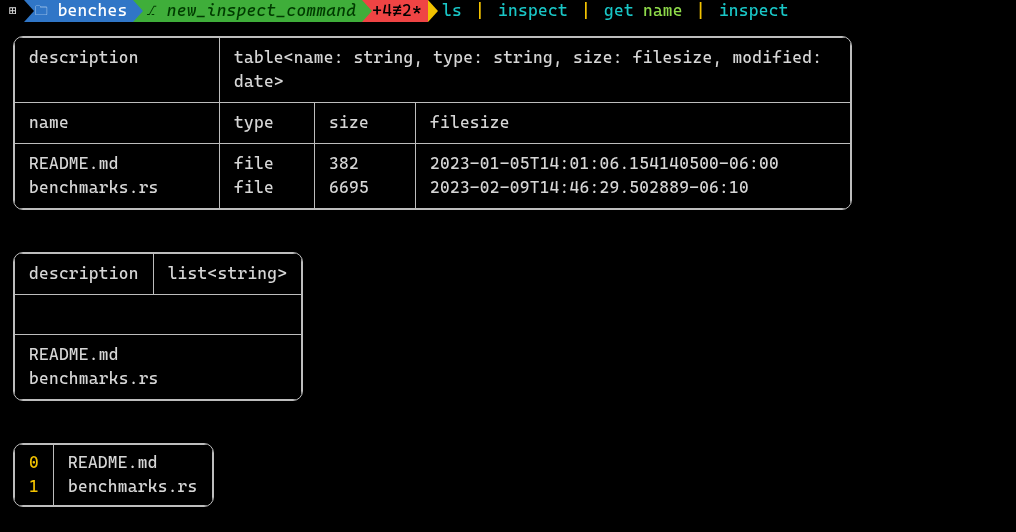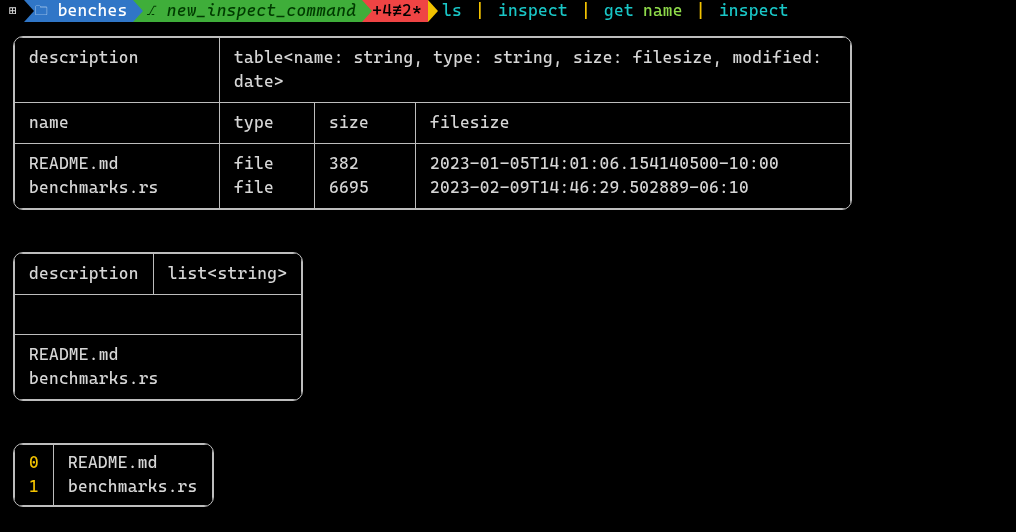--- a/index.html
+++ b/index.html
@@ -140,21 +140,21 @@
     <tr>
       <td style="width:205px">name</td>
       <td style="width:95px">type</td>
       <td style="width:101px">size</td>
       <td style="width:435px">filesize</td>
     </tr>
     <tr>
       <td><span>README.md</span><br><span>benchmarks.rs</span></td>
       <td><span>file</span><br><span>file</span></td>
       <td><span>382</span><br><span>6695</span></td>
-      <td><span>2023-01-05T14:01:06.154140500-10:00</span><br><span>2023-02-09T14:46:29.502889-06:10</span></td>
+      <td><span>2023-01-05T14:01:06.154140500-06:00</span><br><span>2023-02-09T14:46:29.502889-06:10</span></td>
     </tr>
   </tbody>
     </table>
 </div>
 
 <div class="gap"></div>
 
 
 <div class="tbl">
   <table>

